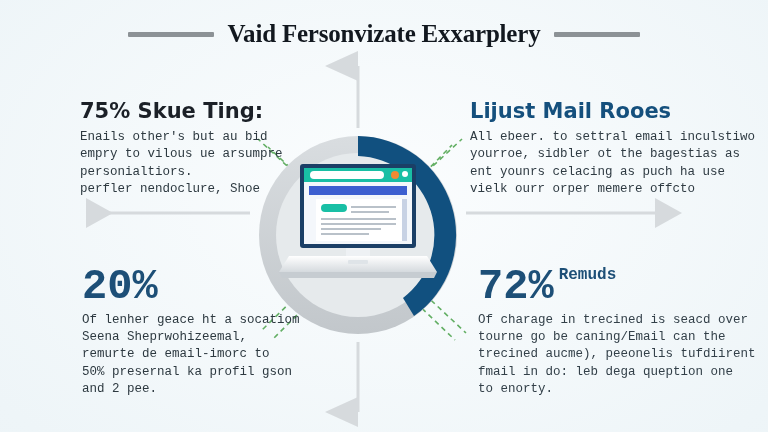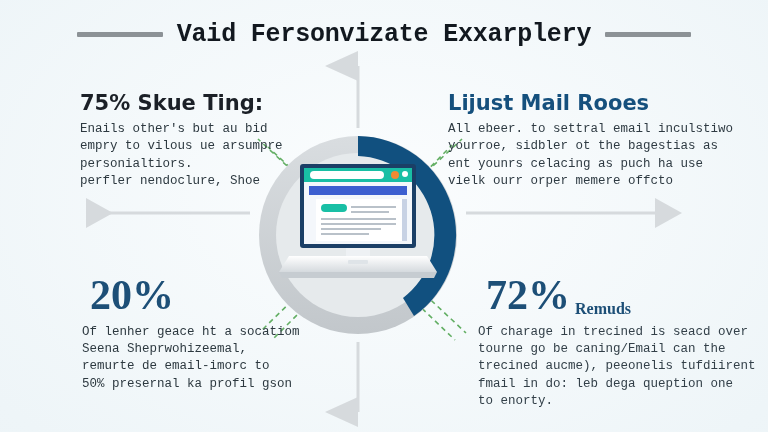--- a/index.html
+++ b/index.html
@@ -45,21 +45,21 @@
     justify-content: center;
     gap: 14px;
   }
   .title-rule {
     width: 86px;
     height: 5px;
     background: #8c9296;
     border-radius: 1px;
   }
   .title-text {
-    font-family: Liberation Mono, monospace;
+    font-family: Liberation Serif, serif;
     font-size: 25px;
     font-weight: bold;
     color: #12181f;
     letter-spacing: -0.2px;
     white-space: nowrap;
   }
 
   
   .center-graphic {
     position: absolute;
@@ -73,45 +73,45 @@
     left: 0;
     top: 0;
   }
 
   
   .quad {
     position: absolute;
     width: 246px;
   }
   .quad-tl { left: 80px;  top: 84px; }
-  .quad-tr { left: 448px; top: 84px; }
+  .quad-tr { left: 470px; top: 84px; }
   .quad-bl { left: 82px;  top: 268px; }
   .quad-br { left: 478px; top: 268px; }
 
   .stat-head {
     font-family: "DejaVu Sans", sans-serif;
     font-size: 21px;
     font-weight: bold;
     color: #1b2027;
-    margin: 8px 0 7px 0;
+    margin: 16px 0 7px 0;
     line-height: 1.05;
     white-space: nowrap;
   }
   .stat-head.navy {
     color: #15507d;
   }
   .big-stat {
-    font-family: Liberation Serif, serif;
+    font-family: Liberation Mono, monospace;
     font-size: 42px;
     font-weight: bold;
     color: #1d4f77;
     line-height: 0.95;
-    margin: 8px;
+    margin: 0;
     display: flex;
-    align-items: flex-end;
+    align-items: flex-start;
     gap: 5px;
   }
   .big-stat .stat-suffix {
     font-size: 16px;
     font-weight: bold;
     color: #1d4f77;
   }
   .body-text {
     font-family: Liberation Mono, monospace;
     font-size: 12.5px;
@@ -246,20 +246,21 @@
 
   <div class="quad quad-bl">
     <div class="big-stat">
       <span>20%</span>
     </div>
     <div class="body-text">
       <span class="ln">Of lenher geace ht a socatiom</span>
       <span class="ln">Seena Sheprwohizeemal,</span>
       <span class="ln">remurte de email-imorc to</span>
       <span class="ln">50% presernal ka profil gson</span>
+      <span class="ln">and 2 pee.</span>
     </div>
   </div>
 
   <div class="quad quad-br">
     <div class="big-stat">
       <span>72%</span>
       <span class="stat-suffix">Remuds</span>
     </div>
     <div class="body-text">
       <span class="ln">Of charage in trecined is seacd over</span>

